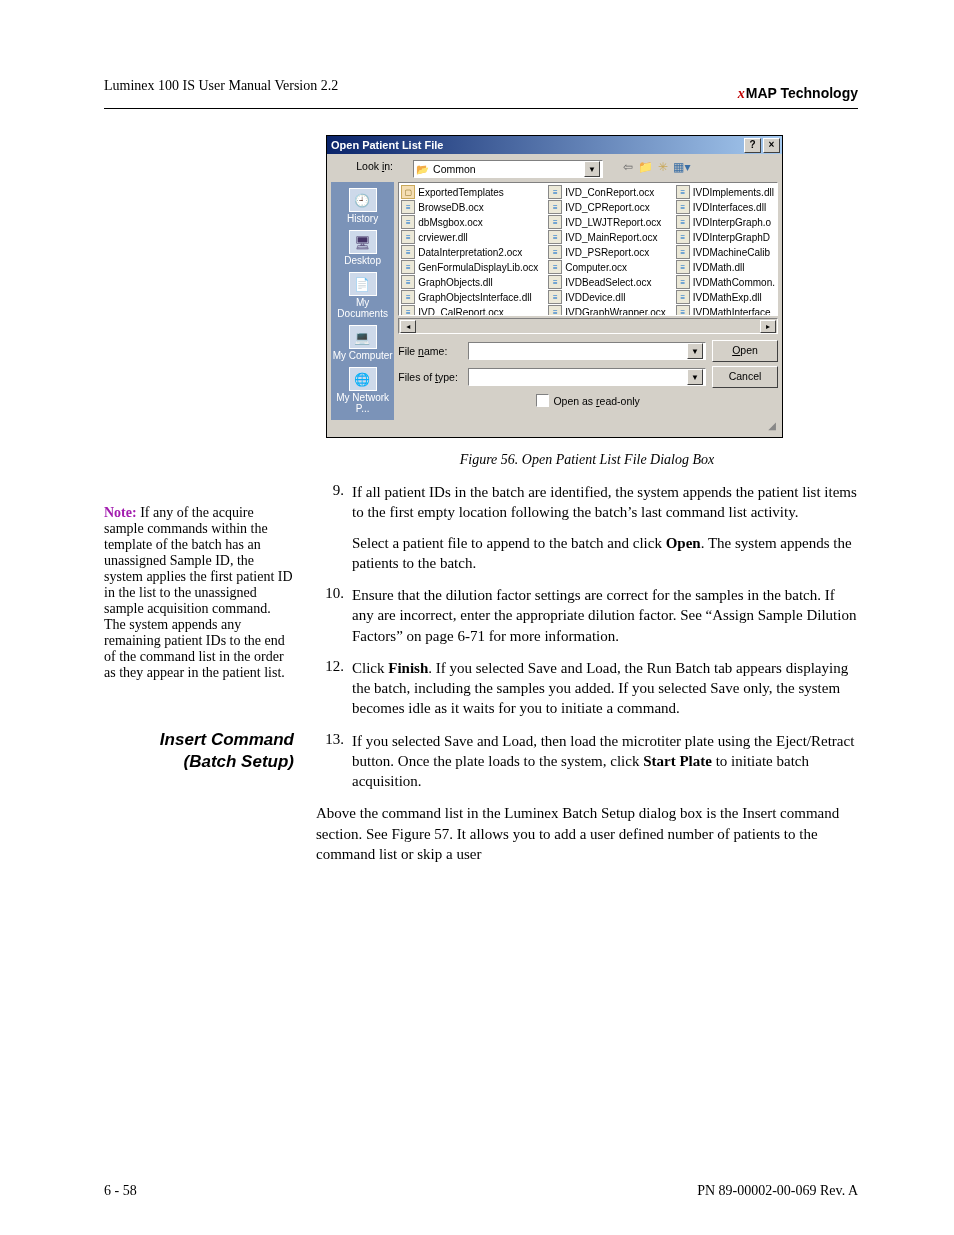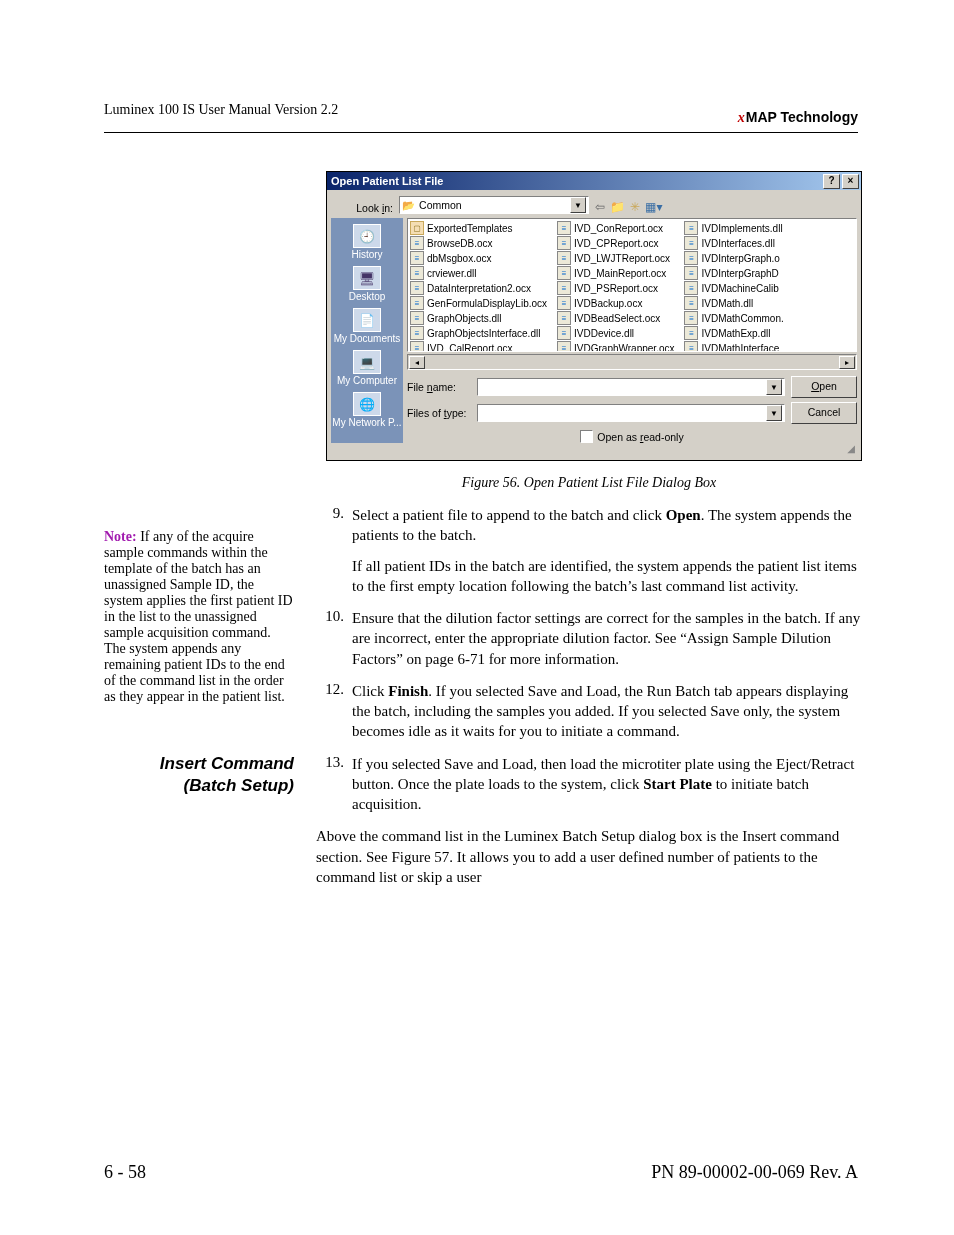--- a/index.html
+++ b/index.html
@@ -6,21 +6,21 @@
     margin: 0;
     padding: 0;
     background: #fff;
     font-family: "Times New Roman", Times, serif;
     font-size: 15px;
     color: #000;
     width: 954px;
   }
   .page {
     box-sizing: border-box;
-    padding: 102px 96px 40px 104px;
+    padding: 78px 96px 40px 104px;
     position: relative;
     min-height: 1235px;
   }
   .running-head {
     display: flex;
     justify-content: space-between;
     font-size: 14px;
     padding-bottom: 6px;
     border-bottom: 1.5px solid #000;
     margin-bottom: 26px;
@@ -95,34 +95,34 @@
   }
   ol.steps > li .txt p { margin: 0 0 10px 0; }
   ol.steps > li .txt p:last-child { margin-bottom: 0; }
   .b { font-weight: bold; }
   .insert-para {
     margin-top: 8px;
     line-height: 1.35;
   }
   .footer {
     position: absolute;
-    bottom: 52px;
+    bottom: 36px;
     left: 104px;
     right: 96px;
     display: flex;
     justify-content: space-between;
-    font-size: 18px;
+    font-size: 14px;
     border-top: 0;
     align-items: center;
   }
 
   
   .dialog-wrap {
-    width: 536px;
-    margin: 12px 0 0 10px;
+    width: 457px;
+    margin: 0 0 0 10px;
     font-family: Tahoma, Arial, sans-serif;
     font-size: 10.5px;
   }
   .dialog {
     border: 1px solid #000;
     background: #d4d0c8;
   }
   .titlebar {
     background: linear-gradient(to right, #0a246a, #a6caf0);
     color: #fff;
@@ -138,21 +138,21 @@
   .titlebar .tb-right { display: flex; gap: 2px; }
   .tb-btn {
     width: 15px; height: 13px;
     background: #d4d0c8;
     border: 1px solid #fff;
     border-right-color:#404040; border-bottom-color:#404040;
     display:flex; align-items:center; justify-content:center;
     color:#000; font-size:10px; line-height:1;
   }
   .dlg-body { padding: 6px 4px 6px 4px; }
-  .lookin-row { display:flex; align-items:flex-end; gap:6px; margin-bottom:4px; white-space:nowrap;}
+  .lookin-row { display:flex; align-items:flex-start; gap:20px; margin-bottom:4px; white-space:nowrap;}
   .lbl { width:62px; text-align:right; }
   .drop {
     flex: 0 0 190px;
     height:18px; background:#fff;
     border:1px solid #808080;
     border-right-color:#fff; border-bottom-color:#fff;
     display:flex; align-items:center; padding:0 2px; gap:4px;
     box-sizing:border-box;
   }
   .drop .dd-arrow {
@@ -359,21 +359,21 @@
                     <div class="fitem">
                         <span class="fi">≡</span>
                         <span>IVD_MainReport.ocx</span>
                       </div>
                     <div class="fitem">
                         <span class="fi">≡</span>
                         <span>IVD_PSReport.ocx</span>
                       </div>
                     <div class="fitem">
                         <span class="fi">≡</span>
-                        <span>IVDBackup.ocx</span>
+                        <span>Computer.ocx</span>
                       </div>
                     <div class="fitem">
                         <span class="fi">≡</span>
                         <span>IVDBeadSelect.ocx</span>
                       </div>
                     <div class="fitem">
                         <span class="fi">≡</span>
                         <span>IVDDevice.dll</span>
                       </div>
                     <div class="fitem">
@@ -450,22 +450,22 @@
           </div>
         </div>
       </div>
 
       <div class="caption">Figure 56.  Open Patient List File Dialog Box</div>
 
       <ol class="steps" id="steps">
           <li>
             <span class="num">9.</span>
             <div class="txt">
+              <p>If all patient IDs in the batch are identified, the system appends the patient list items to the first empty location following the batch’s last command list activity.</p>
               <p>Select a patient file to append to the batch and click <span class="b">Open</span>. The system appends the patients to the batch.</p>
-              <p>If all patient IDs in the batch are identified, the system appends the patient list items to the first empty location following the batch’s last command list activity.</p>
             </div>
           </li>
           <li>
             <span class="num">10.</span>
             <div class="txt">
               <p>Ensure that the dilution factor settings are correct for the samples in the batch. If any are incorrect, enter the appropriate dilution factor. See “Assign Sample Dilution Factors” on page 6-71 for more information.</p>
             </div>
           </li>
           <li>
             <span class="num">12.</span>

